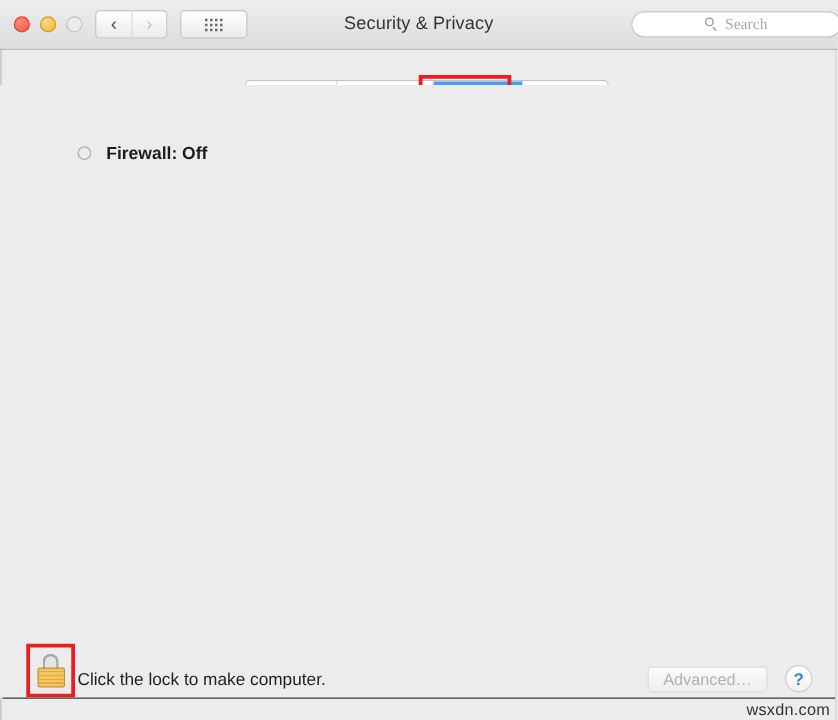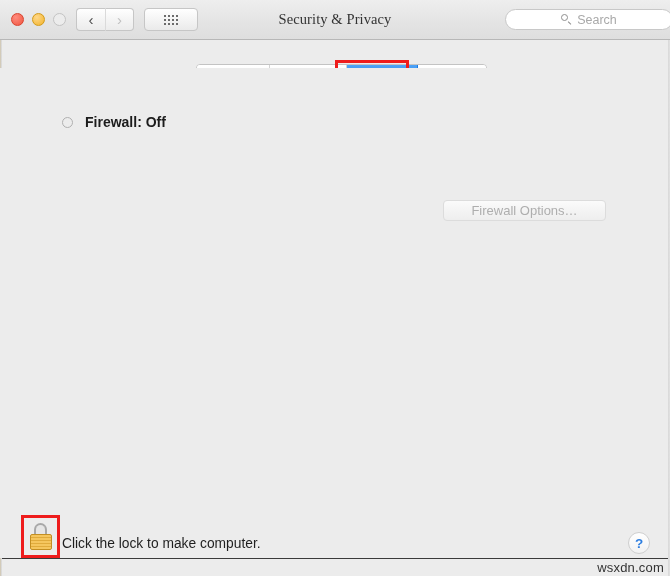--- a/index.html
+++ b/index.html
@@ -122,21 +122,20 @@
   }
 
   #window-title {
     position: absolute;
     left: 0; top: 11px;
     width: 670px;
     text-align: center;
     font-size: 14.5px;
     color: #333333;
     letter-spacing: .1px;
-    font-family: Liberation Serif, serif;
   }
 
   
   .searchfield {
     position: absolute;
     left: 505px; top: 9px;
     width: 168px;
     height: 21px;
     background: #ffffff;
     border: 1px solid #c8c8c8;
@@ -167,20 +166,21 @@
     position: absolute;
     left: 6.5px; top: 7px;
     width: 4px; height: 1.3px;
     background: #8e8e8e;
     transform: rotate(45deg);
     transform-origin: left center;
   }
   .search-ph {
     font-size: 12.5px;
     color: #a9a9a9;
+    font-family: Liberation Serif, serif;
   }
 
   
   #tabbar {
     position: absolute;
     left: 0; top: 41px;
     width: 670px;
     height: 27px;
   }
   .tabs {
@@ -447,30 +447,30 @@
   <div class="anno-tab"></div>
 
   <div id="content">
 
     <div class="status-row">
       <span class="status-dot"></span>
       <span class="status-label">Firewall: Off</span>
     </div>
 
 
-    <div class="pbtn" id="btn-options">Firewall Options…</div>
   </div>
 
   <div class="lock-wrap">
     <div class="lock">
       <span class="shackle"></span>
       <span class="body"></span>
     </div>
   </div>
 
   <div class="lock-text">Click the lock to make computer.</div>
 
+  <div id="btn-advanced">Advanced…</div>
   <div id="btn-help">?</div>
 
   <div id="bottombar"></div>
   <div id="watermark">wsxdn.com</div>
 
 </div>
 
 </body></html>

